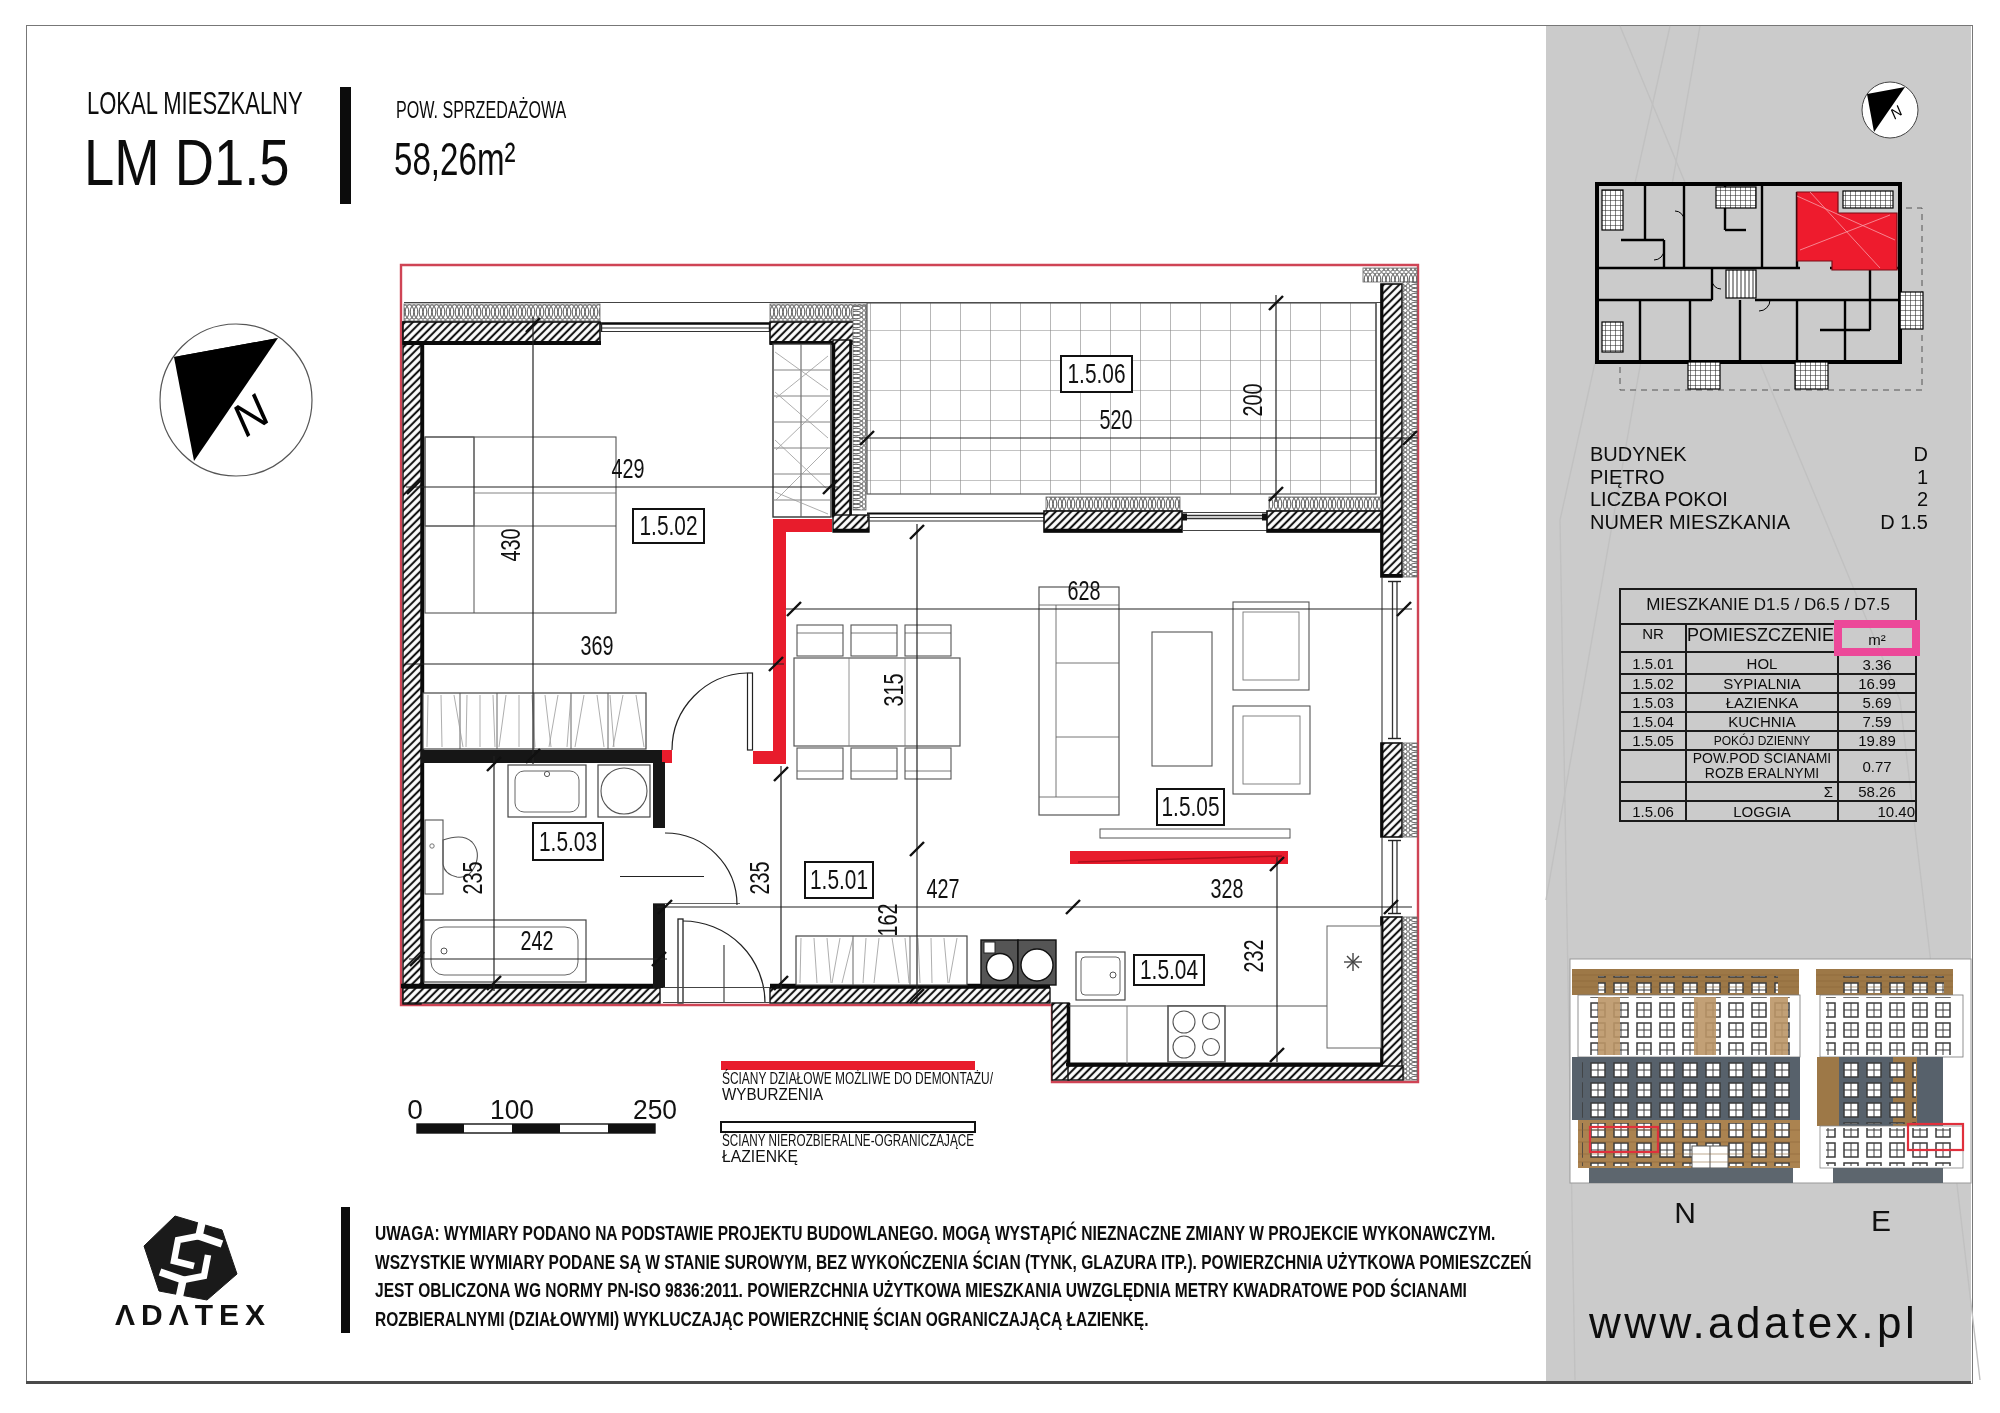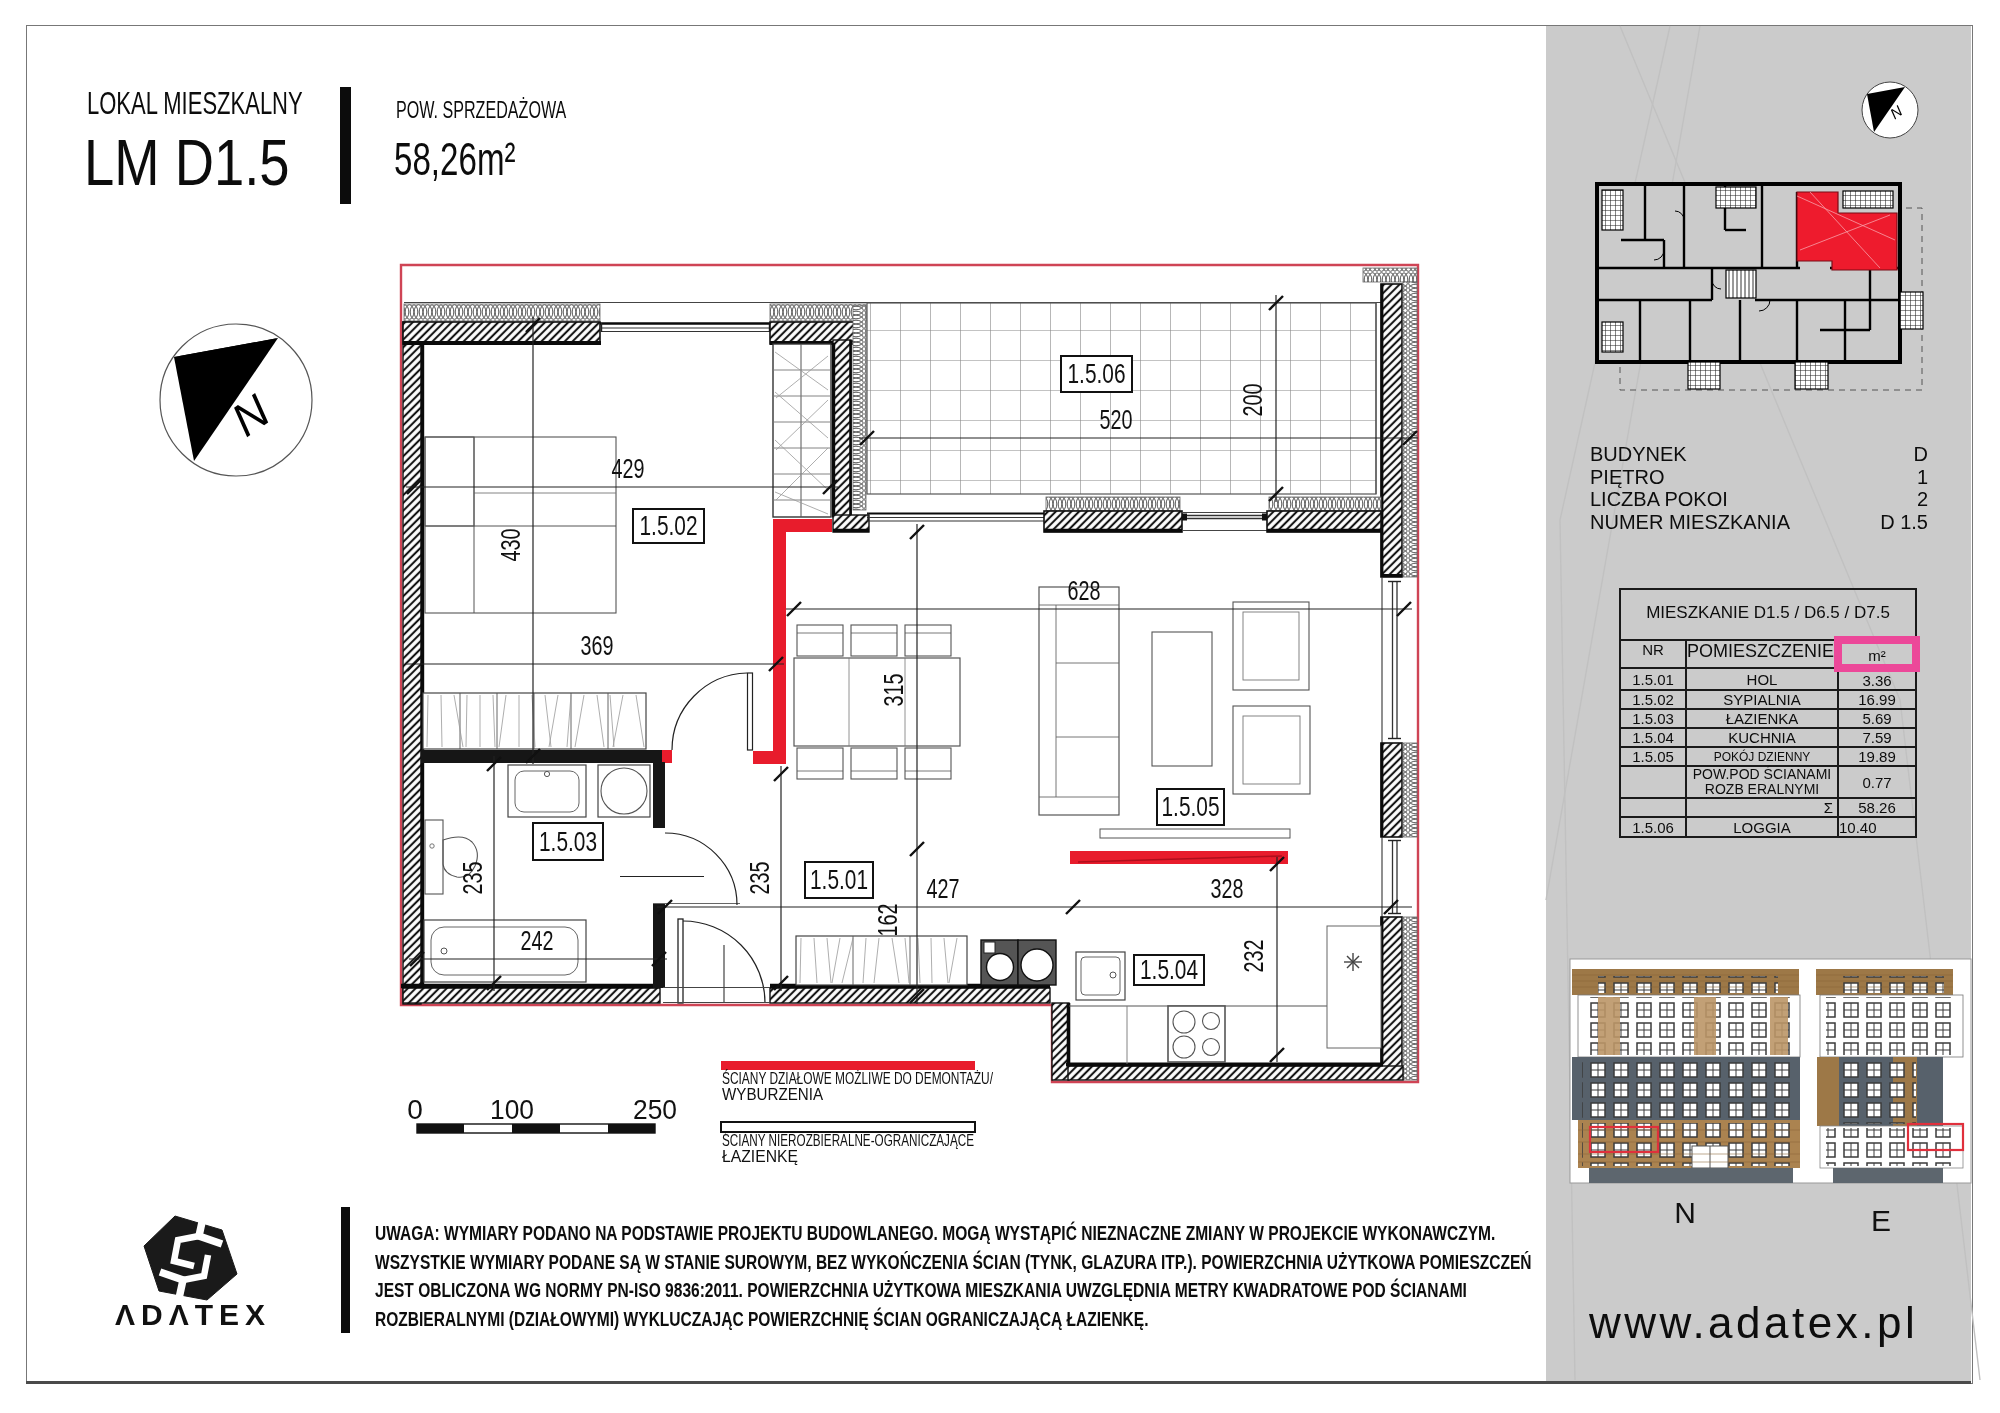--- a/index.html
+++ b/index.html
@@ -729,21 +729,21 @@
 </g>
   </svg>
 
 <div class="abs" style="left:1590px;top:443px;font-size:20px;color:#0d0d0d;line-height:22.5px;">BUDYNEK<br>PIĘTRO<br>LICZBA POKOI<br>NUMER MIESZKANIA</div>
 
 <div class="abs" style="left:1700px;top:443px;width:228px;font-size:20px;color:#0d0d0d;line-height:22.5px;text-align:right;">D<br>1<br>2<br>D 1.5</div>
 
 <table class="abs" style="left:1619px;top:588px;border-collapse:collapse;font-size:15px;color:#0d0d0d;table-layout:fixed;" cellspacing="0">
 <tbody>
       <tr>
-        <td colspan="3" style="border:2px solid #1a1a1a;height:22px;text-align:center;font-size:17px;white-space:nowrap;padding:12px;">MIESZKANIE D1.5 / D6.5 / D7.5</td>
+        <td colspan="3" style="border:2px solid #1a1a1a;height:22px;text-align:center;font-size:17px;white-space:nowrap;padding:4px;">MIESZKANIE D1.5 / D6.5 / D7.5</td>
       </tr>
 <tr>
 <td style="border:2px solid #1a1a1a;width:64px;height:26px;text-align:center;vertical-align:top;padding:0;">NR</td>
 <td style="border:2px solid #1a1a1a;width:131px;text-align:center;vertical-align:top;padding:0;font-size:18px;">POMIESZCZENIE</td>
 <td style="border:8px solid #ec4899;width:70px;text-align:center;vertical-align:bottom;padding:0;">m²</td>
       </tr>
 <tr>
         <td style="border:2px solid #1a1a1a;height:15px;text-align:center;padding:0;">1.5.01</td>
         <td style="border:2px solid #1a1a1a;text-align:center;padding:0;">HOL</td>
         <td style="border:2px solid #1a1a1a;text-align:center;padding:0;">3.36</td>
@@ -774,21 +774,21 @@
         <td style="border:2px solid #1a1a1a;text-align:center;padding:0;">0.77</td>
       </tr>
 <tr>
         <td style="border:2px solid #1a1a1a;height:17px;padding:0;"></td>
         <td style="border:2px solid #1a1a1a;text-align:right;padding:0 4px 0 0;">Σ</td>
         <td style="border:2px solid #1a1a1a;text-align:center;padding:0;">58.26</td>
       </tr>
 <tr>
         <td style="border:2px solid #1a1a1a;height:18px;text-align:center;padding:0;">1.5.06</td>
         <td style="border:2px solid #1a1a1a;text-align:center;padding:0;">LOGGIA</td>
-        <td style="border:2px solid #1a1a1a;text-align:left;padding:0;">10.40</td>
+        <td style="border:2px solid #1a1a1a;text-align:right;padding:0;">10.40</td>
       </tr>
 </tbody>
   </table>
 
 <div class="abs" style="left:341px;top:1207px;width:9px;height:126px;background:#0c0c0c;"></div>
 
 <div class="abs" style="left:375px;top:1219px;width:1600px;font-size:21px;font-weight:bold;color:#0d0d0d;line-height:28.5px;transform:scaleX(0.74);transform-origin:left top;white-space:nowrap;">UWAGA: WYMIARY PODANO NA PODSTAWIE PROJEKTU BUDOWLANEGO. MOGĄ WYSTĄPIĆ NIEZNACZNE ZMIANY W PROJEKCIE WYKONAWCZYM.<br>WSZYSTKIE WYMIARY PODANE SĄ W STANIE SUROWYM, BEZ WYKOŃCZENIA ŚCIAN (TYNK, GLAZURA ITP.). POWIERZCHNIA UŻYTKOWA POMIESZCZEŃ<br>JEST OBLICZONA WG NORMY PN-ISO 9836:2011. POWIERZCHNIA UŻYTKOWA MIESZKANIA UWZGLĘDNIA METRY KWADRATOWE POD ŚCIANAMI<br>ROZBIERALNYMI (DZIAŁOWYMI) WYKLUCZAJĄC POWIERZCHNIĘ ŚCIAN OGRANICZAJĄCĄ ŁAZIENKĘ.</div>
 
 <div class="abs" style="left:1589px;top:1298px;font-size:44px;color:#0d0d0d;letter-spacing:3.5px;white-space:nowrap;">www.adatex.pl</div>
 

